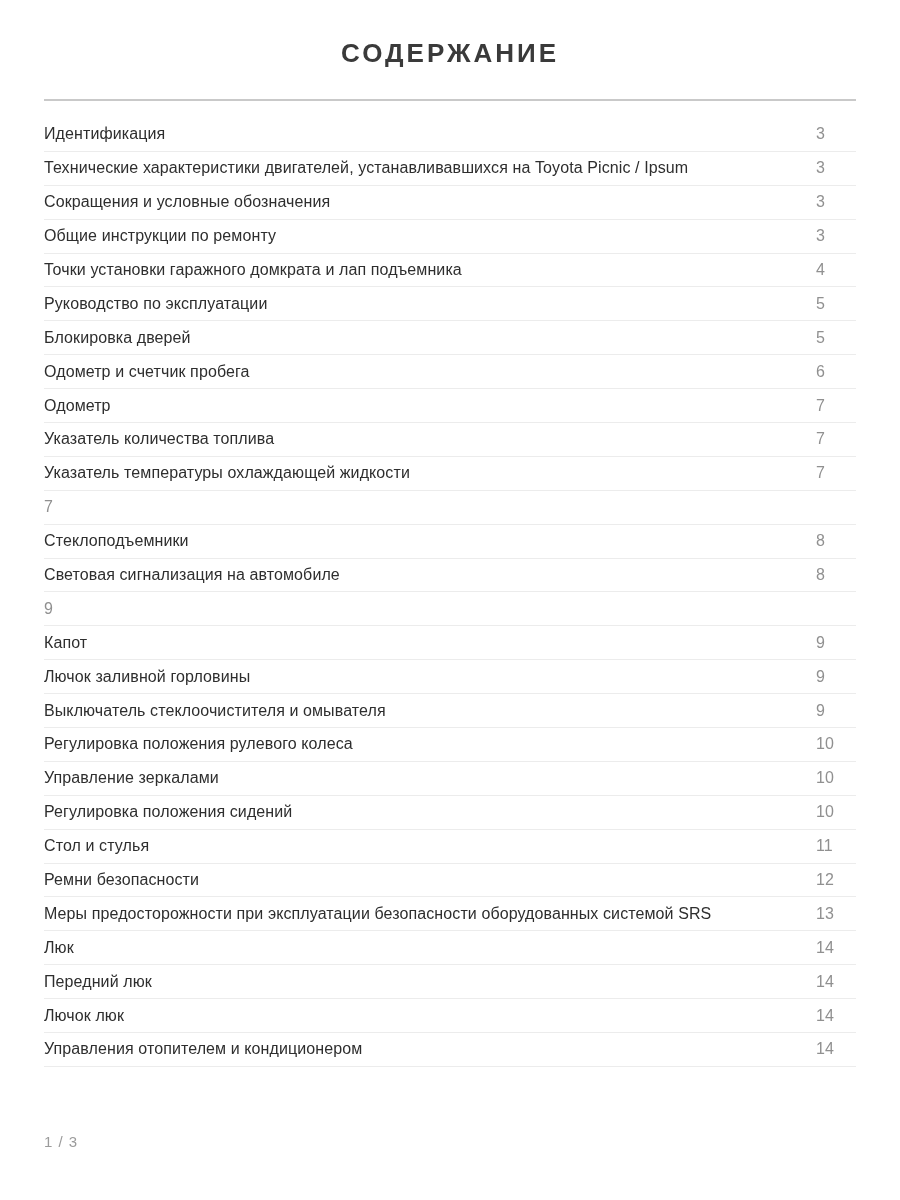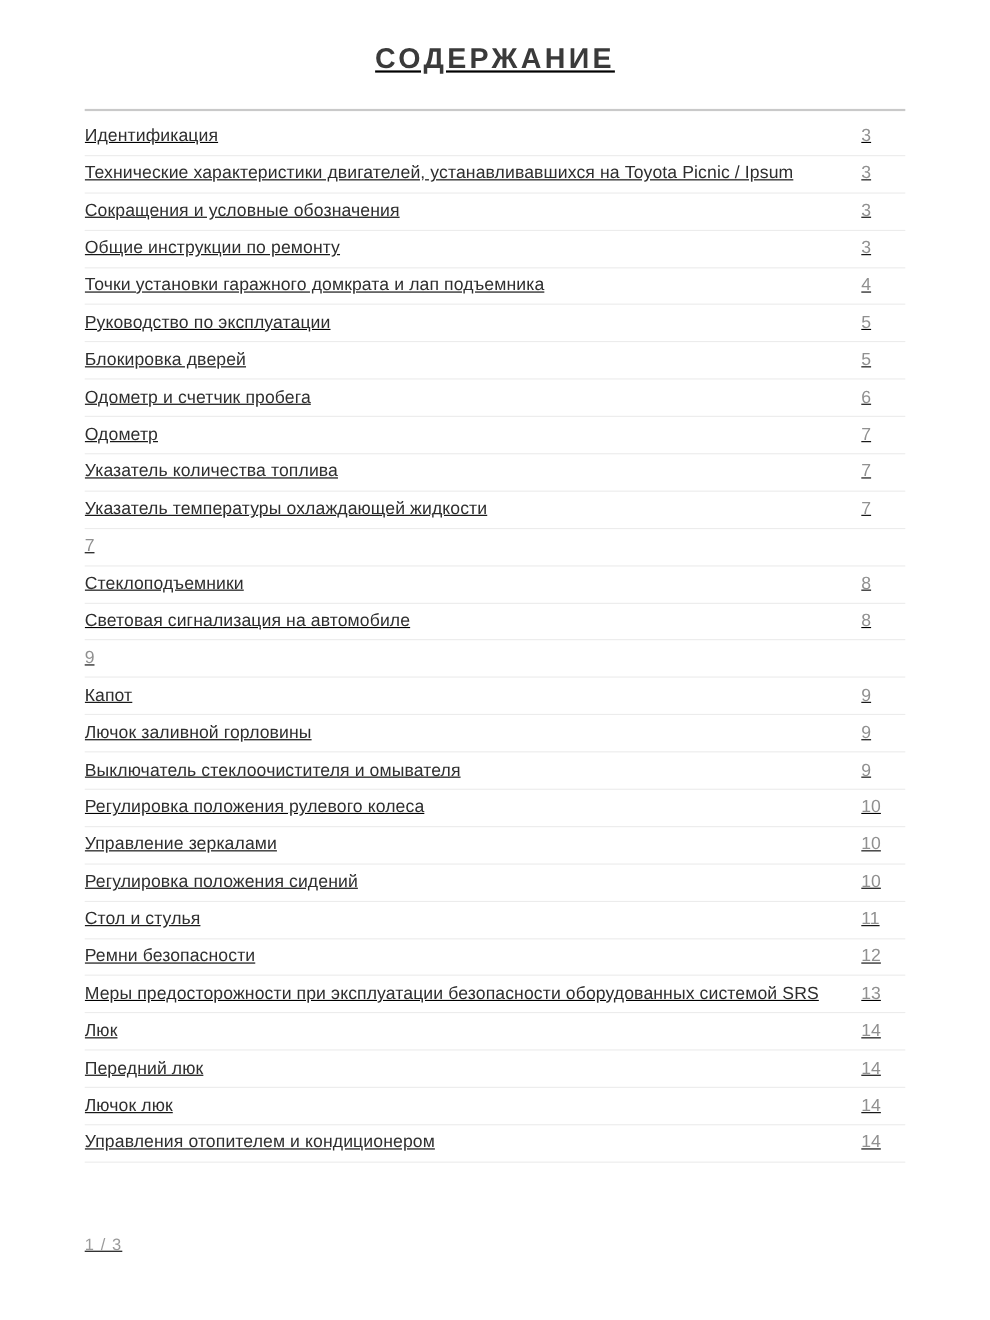--- a/index.html
+++ b/index.html
@@ -14,40 +14,39 @@
   * { margin: 0; padding: 0; box-sizing: border-box; }
   html, body {
     width: 900px;
     height: 1200px;
     background: var(--bg);
     font-family: "Liberation Sans", "DejaVu Sans", sans-serif;
   }
   .page {
     width: 900px;
     height: 1200px;
-    padding: 0 77px;
+    padding: 0 44px;
     overflow: hidden;
-    text-decoration: underline;
   }
   .doc-title {
     padding-top: 40px;
     text-align: center;
     font-size: 26px;
     line-height: 26px;
     font-weight: 700;
     letter-spacing: 3px;
     color: var(--title-text);
   }
   .top-rule {
     margin-top: 33px;
     height: 2px;
     background: var(--top-rule);
   }
   .toc {
-    margin-top: 7px;
+    margin-top: 17px;
   }
   .toc-row {
     display: flex;
     align-items: center;
     height: 33.9px;
     border-bottom: 1px solid var(--row-divider);
     cursor: pointer;
   }
   .toc-row-title {
     flex: 1;

